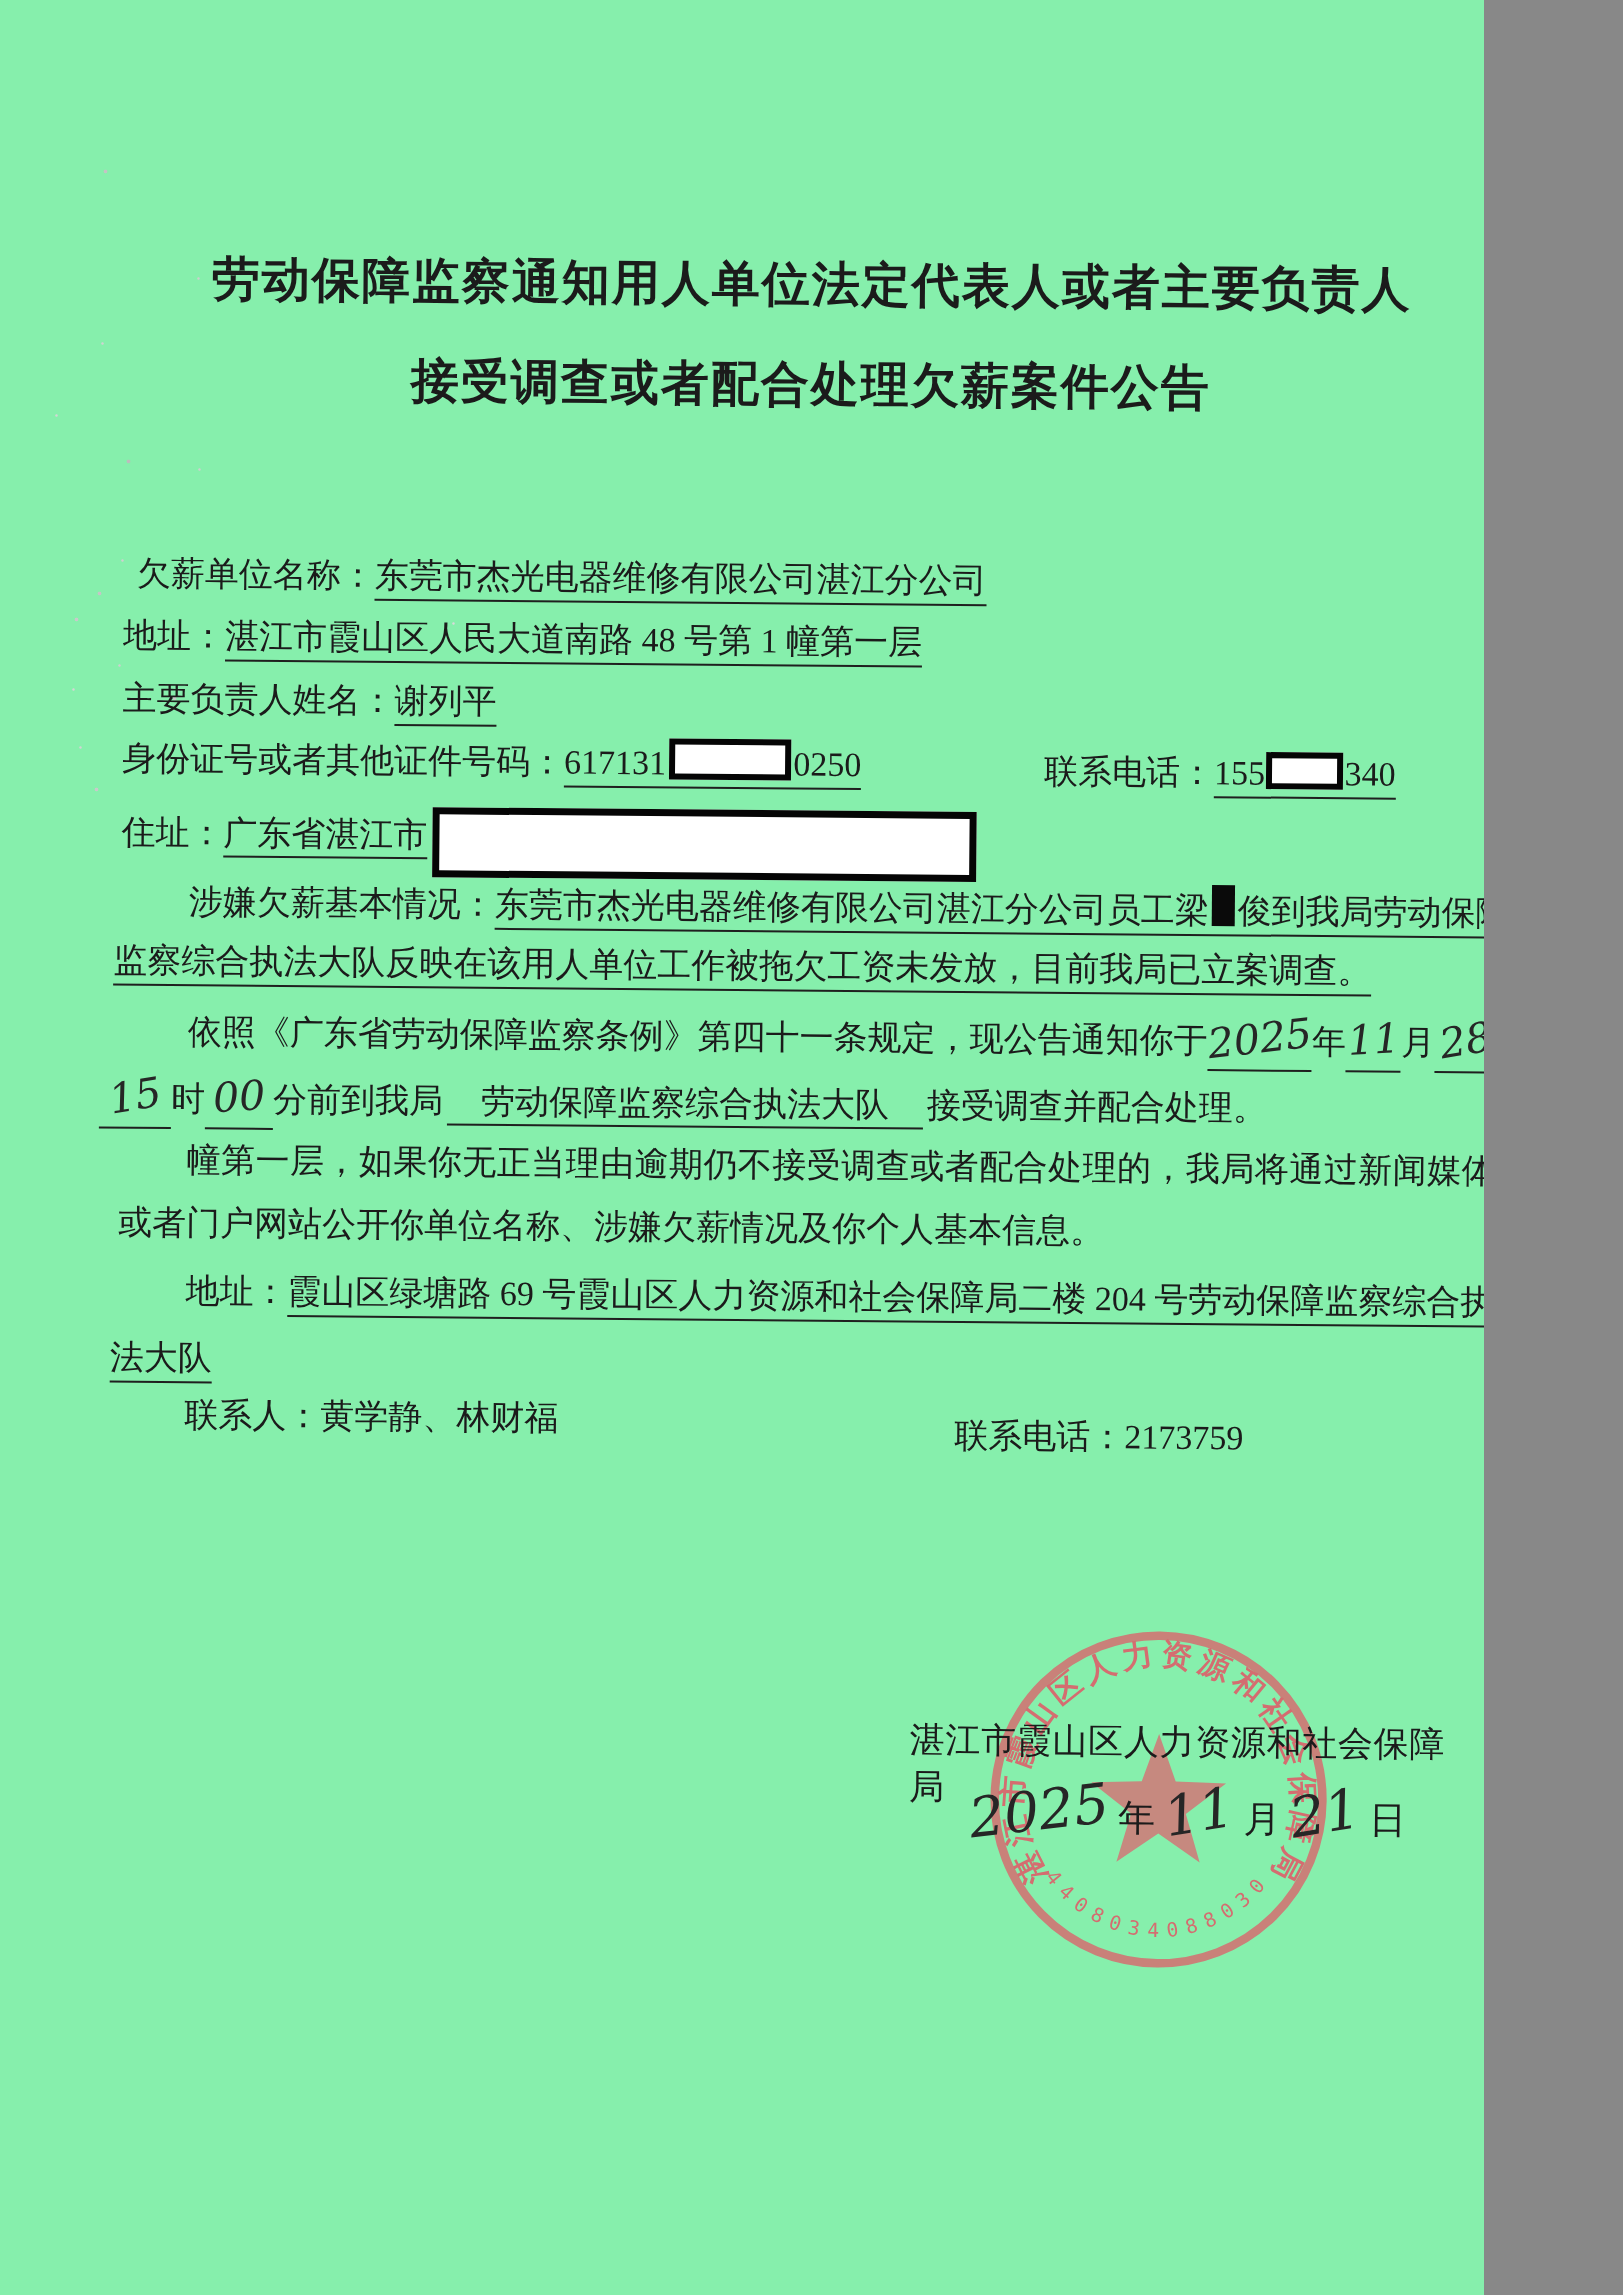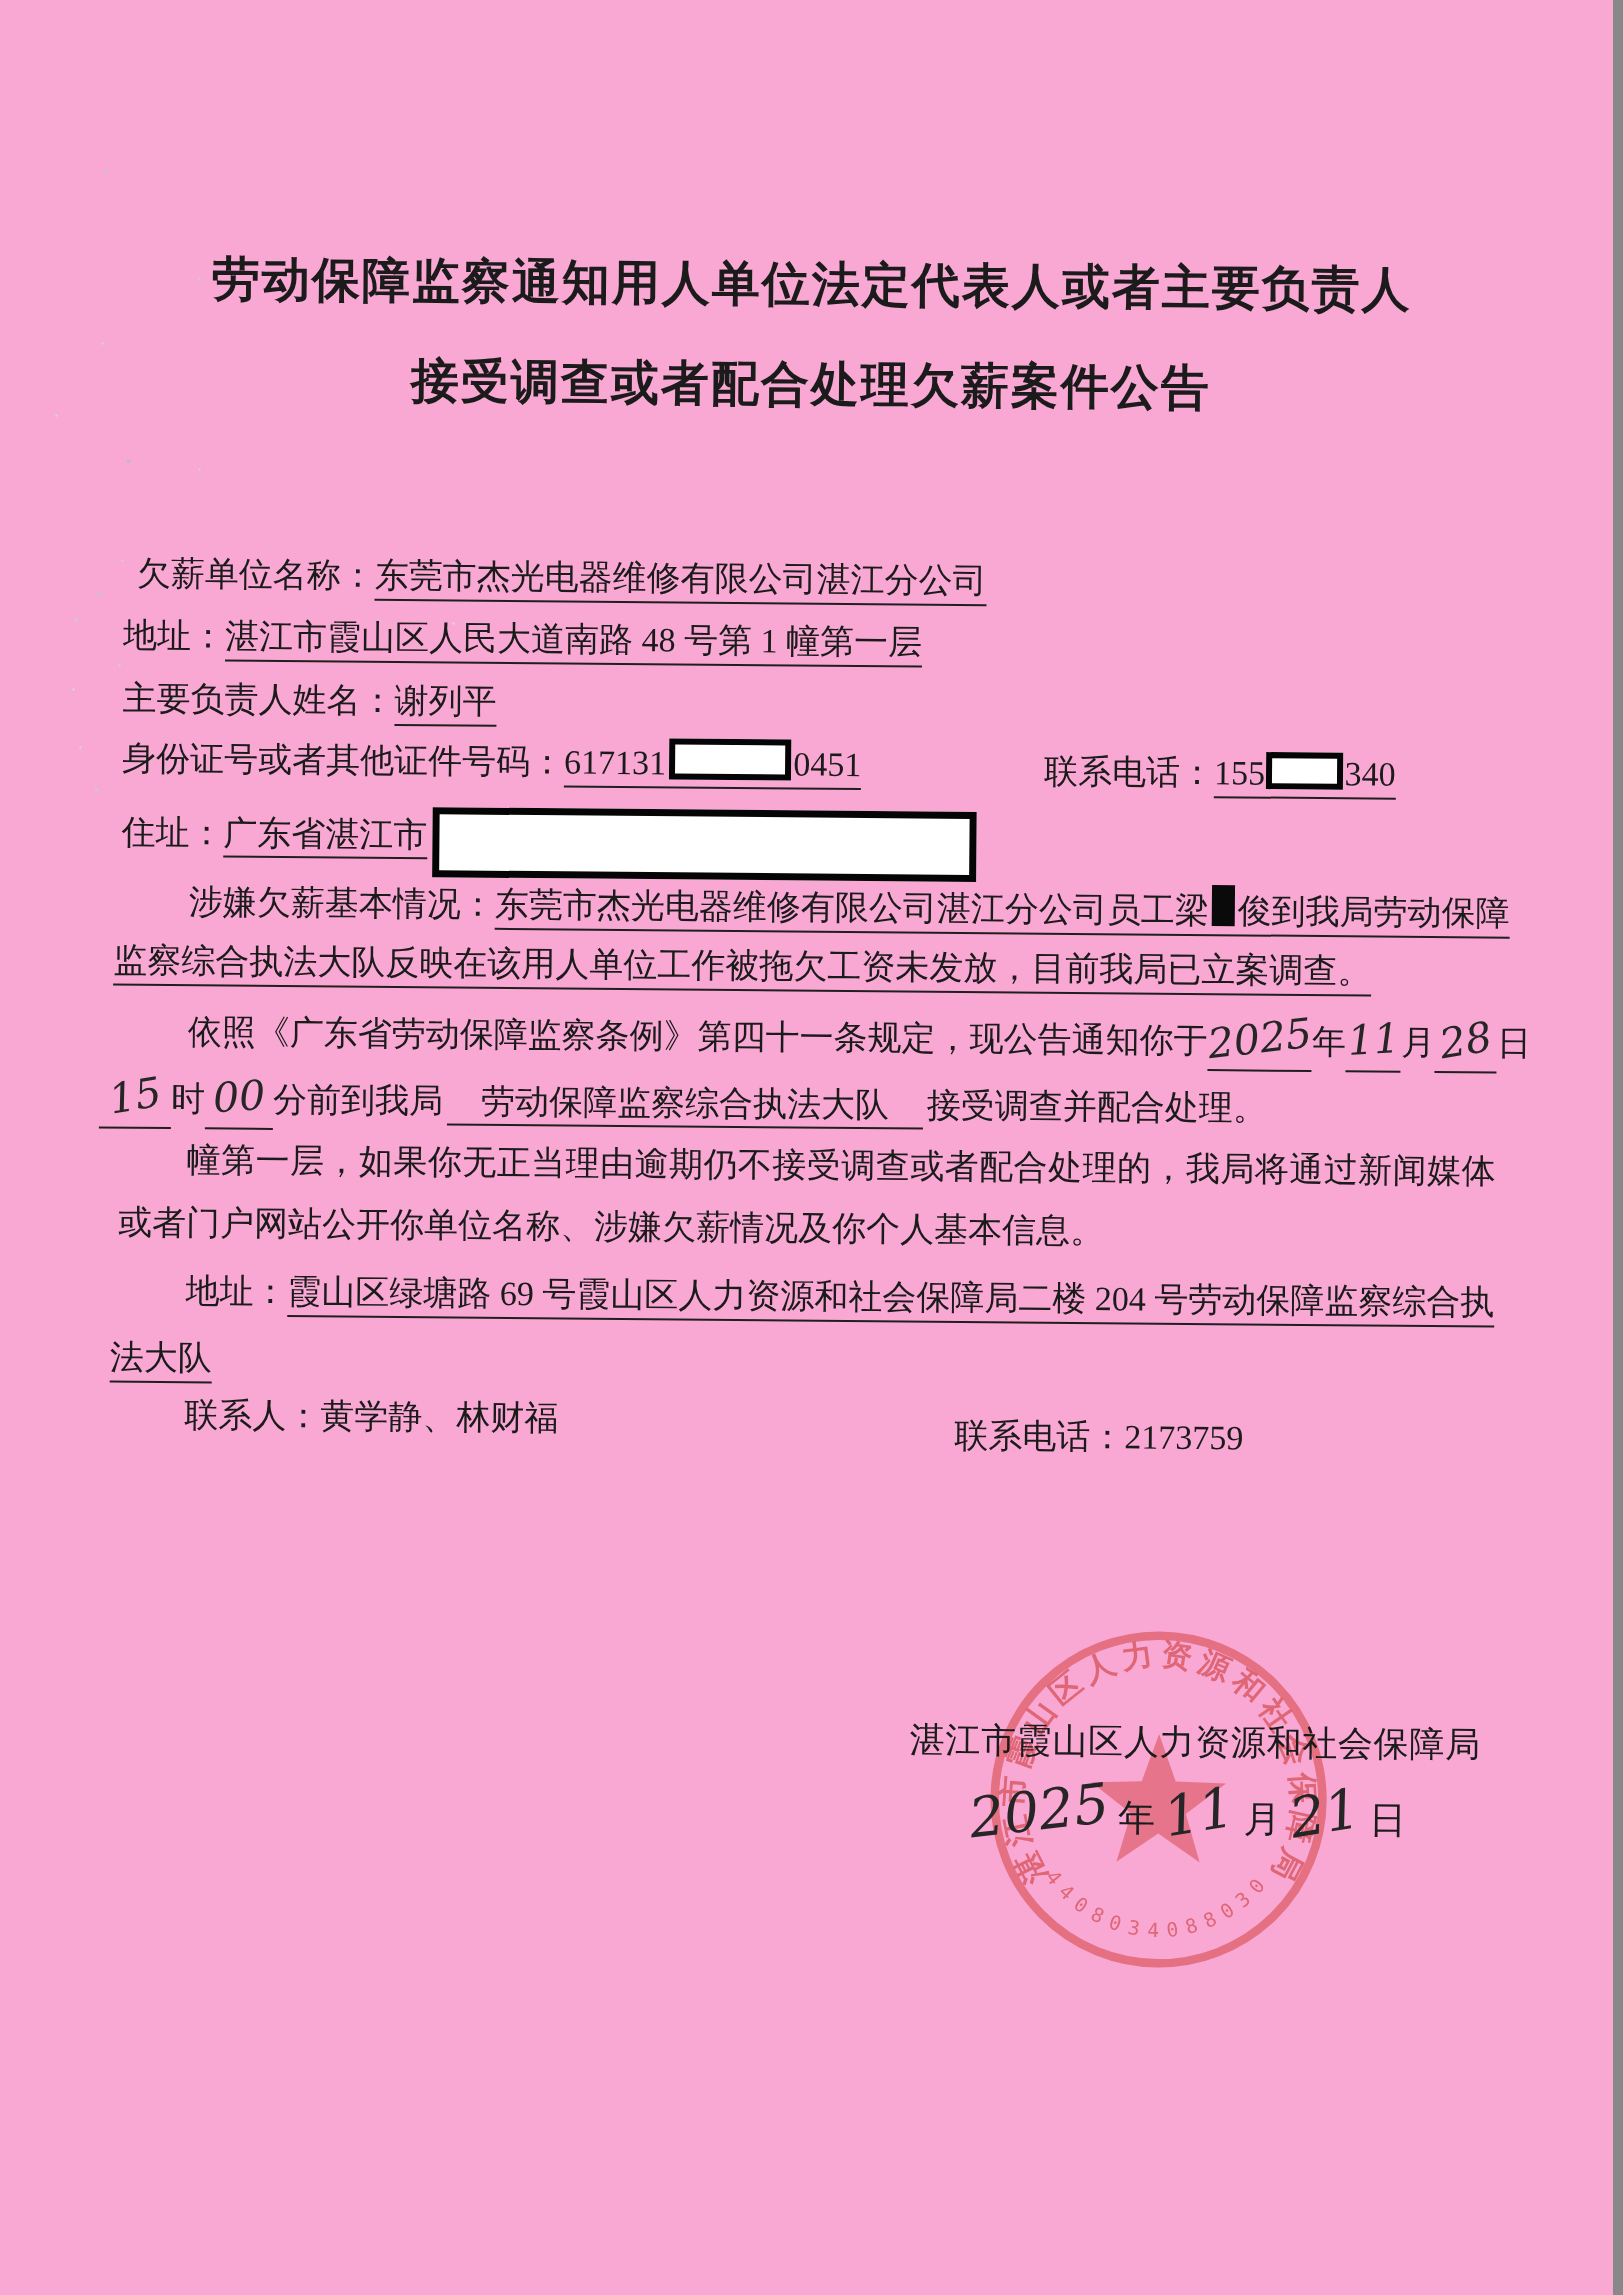--- a/index.html
+++ b/index.html
@@ -1,17 +1,17 @@
 <!DOCTYPE html>
 <html style="font-size:10.5px"><head>
 <meta charset="utf-8">
 <style>
   html,body{margin:0;padding:0;background:#888;}
   #page{
-    position:relative;width:1613px;height:2295px;background:#f9a8d4;overflow:hidden;
+    position:relative;width:1484px;height:2295px;background:#86efac;overflow:hidden;
     font-family:"Liberation Serif","DejaVu Serif",serif;color:#1b1b1b;
   }
   #sheet{position:absolute;inset:0;transform:rotate(0.5deg);transform-origin:170px 314px;}
   .line{position:absolute;white-space:nowrap;font-size:34px;line-height:1.25;}
   .title{left:0;width:1623px;text-align:center;font-weight:bold;font-size:48px;letter-spacing:2px;white-space:nowrap;position:absolute;}
   .t1{top:247px;}
   .t2{top:347px;}
   .uv{border-bottom:2.6px solid #1f1f1f;padding-bottom:4.6px;}
   .hw{display:inline-block;font-style:italic;font-size:41px;font-family:"DejaVu Serif",serif;color:#262626;}
   .hw-slot{display:inline-block;text-align:center;}
@@ -70,21 +70,21 @@
 
     <div class="line f-addr">
       <span>地址：</span><span class="uv">湛江市霞山区人民大道南路 48 号第 1 幢第一层</span>
     </div>
 
     <div class="line f-principal">
       <span>主要负责人姓名：</span><span class="uv">谢列平</span>
     </div>
 
     <div class="line f-id">
-      <span>身份证号或者其他证件号码：</span><span class="uv"><span>617131</span><span class="redact redact-id"></span><span>0451</span></span>
+      <span>身份证号或者其他证件号码：</span><span class="uv"><span>617131</span><span class="redact redact-id"></span><span>0250</span></span>
       <span class="phone-on-idline">
         <span>联系电话：</span><span class="uv"><span>155</span><span class="redact redact-phone"></span><span>340</span></span>
       </span>
     </div>
 
     <div class="line f-res">
       <span>住址：</span><span class="uv">广东省湛江市</span><span class="redact redact-res"></span>
     </div>
 
     <div class="line case1">

